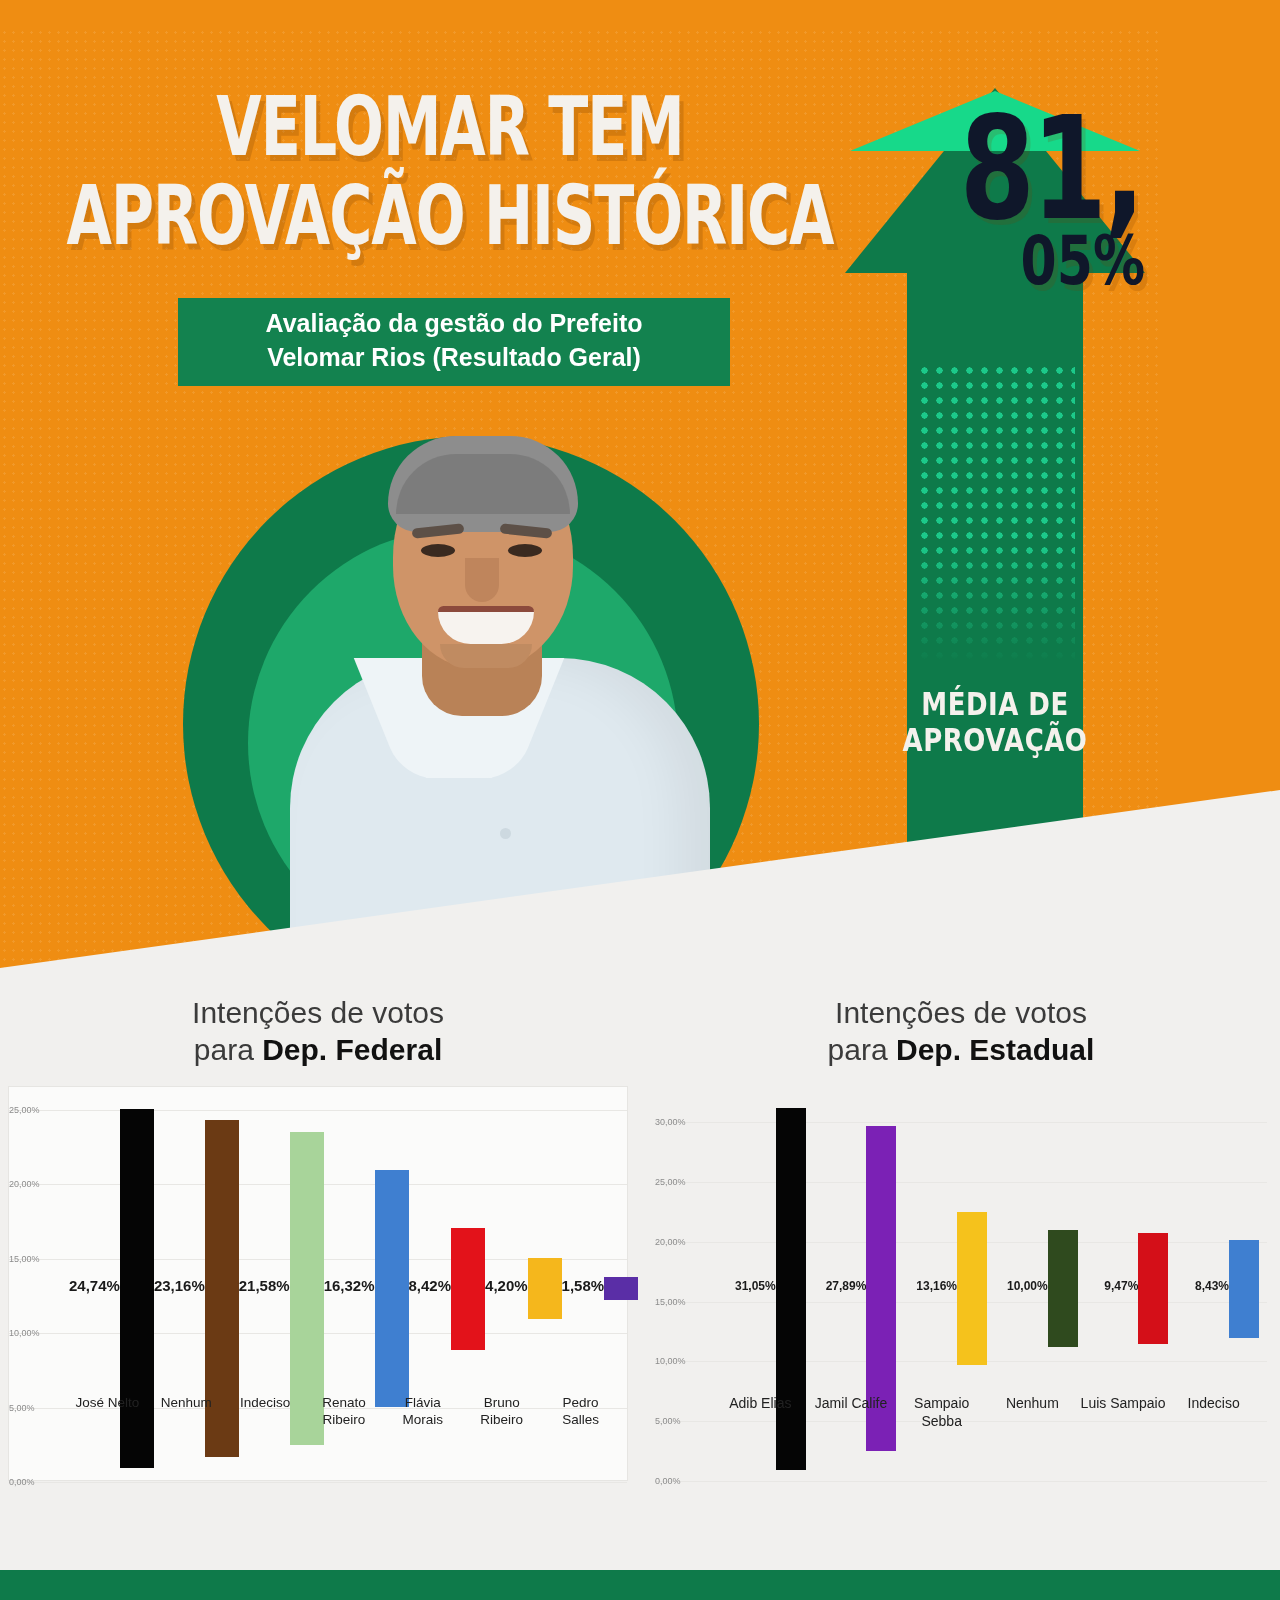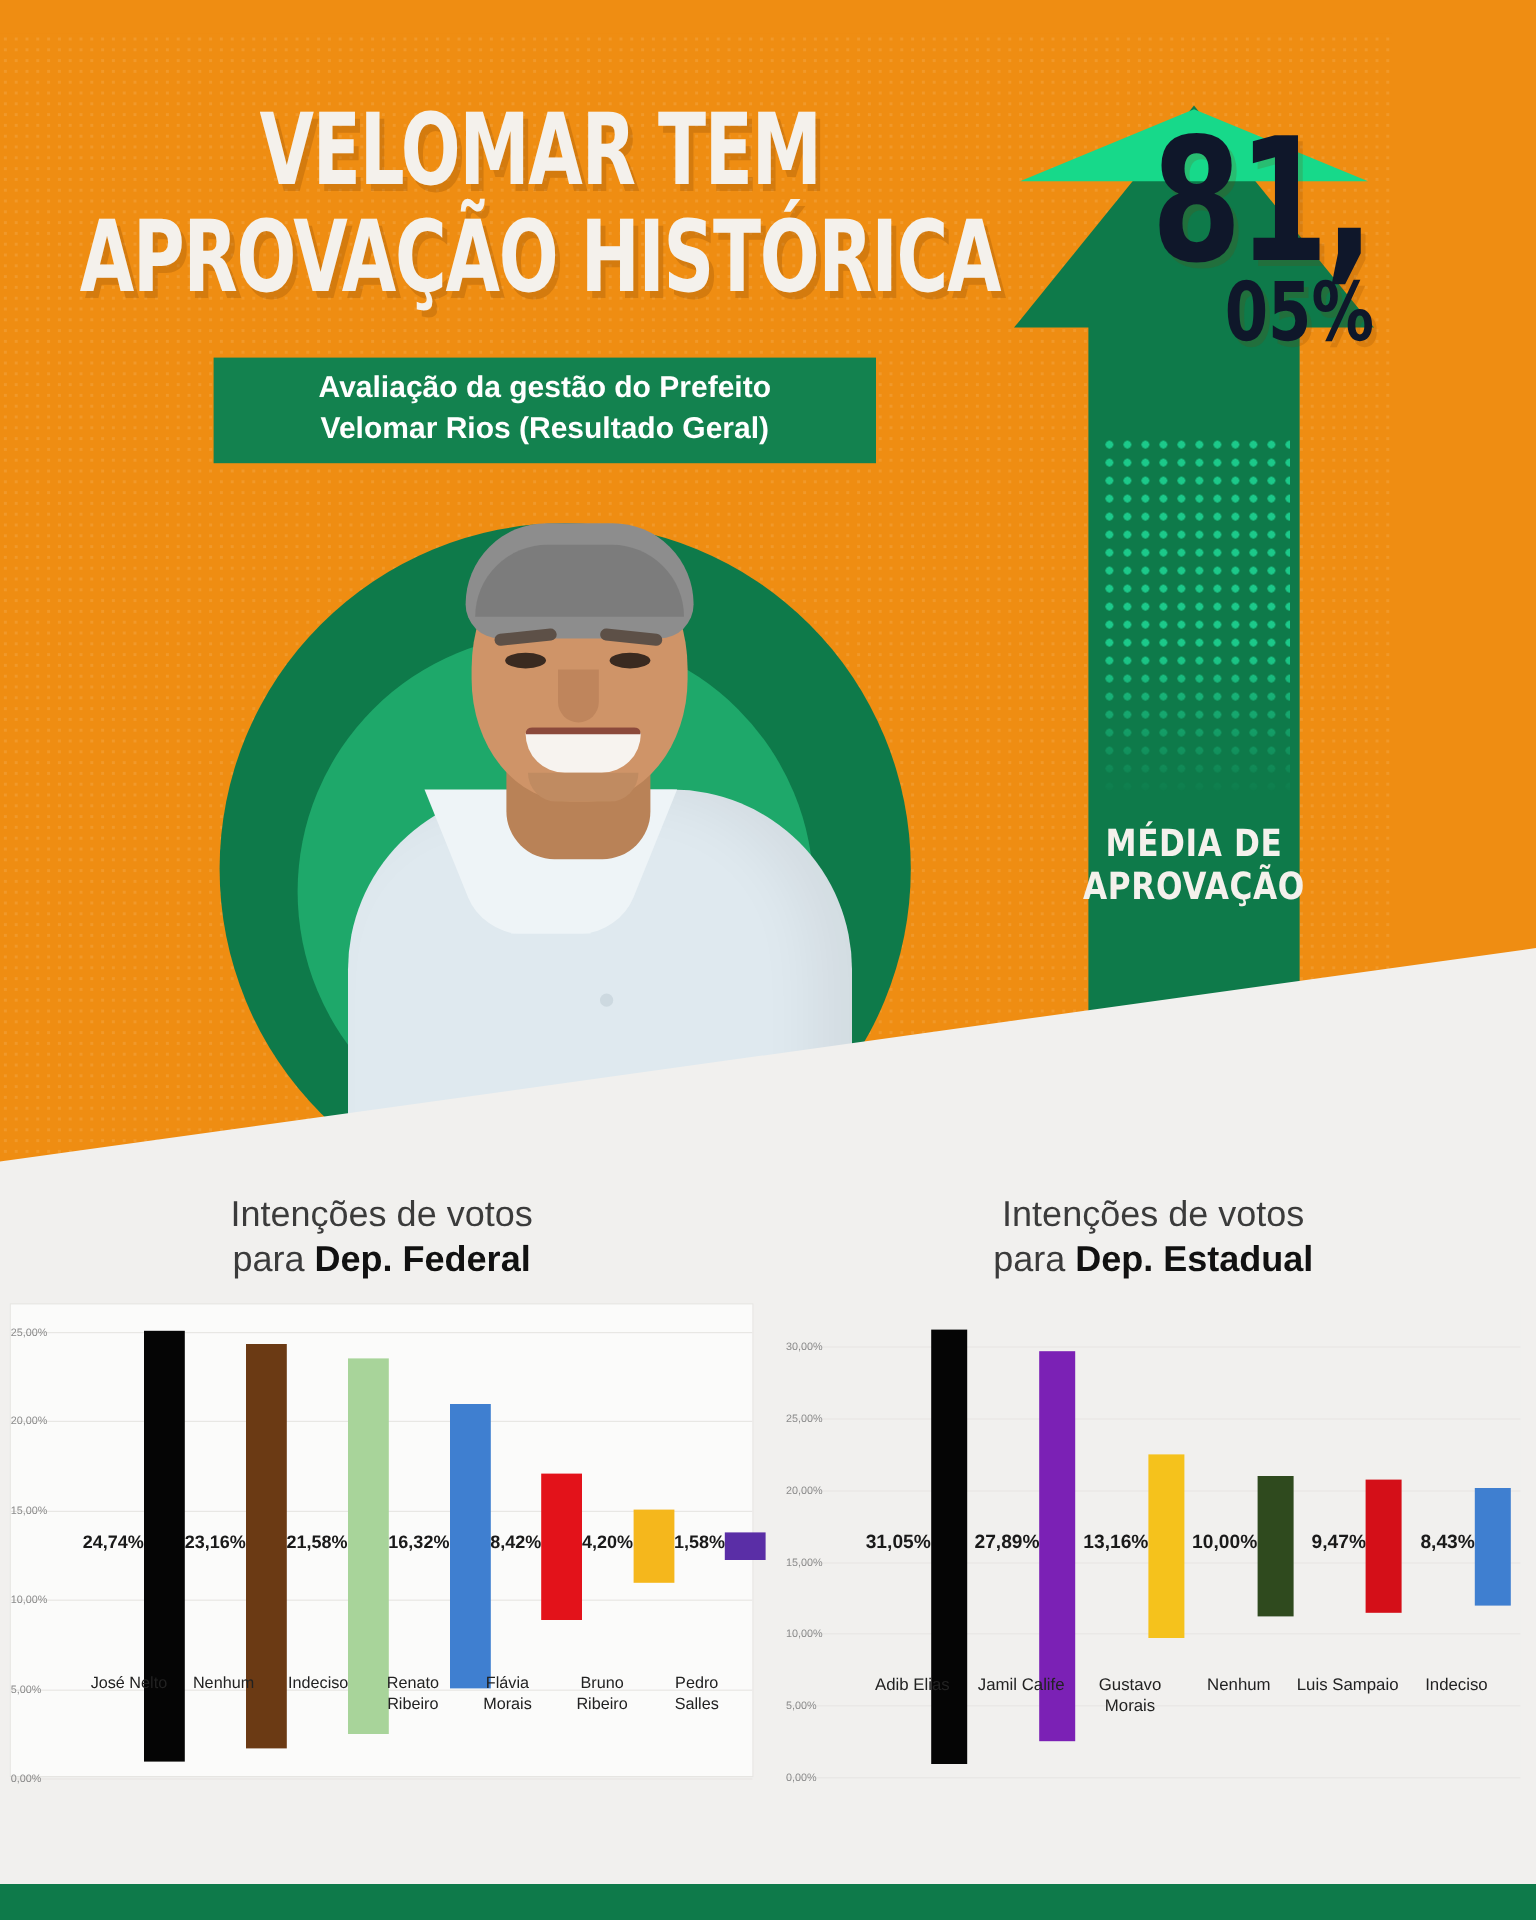--- a/index.html
+++ b/index.html
@@ -327,21 +327,21 @@
   .xlabel {
     flex: 1;
     text-align: center;
     font-size: 13.5px;
     color: #222;
     line-height: 1.25;
     padding: 0 2px;
   }
   #chart-right .bar { width: 30px; }
   #chart-right .xlabel { font-size: 14px; }
-  #chart-right .bar-val { font-size: 16px; }
+  #chart-right .bar-val { font-size: 12px; }
 </style>
 </head>
 <body>
 
 <div id="top-section">
   <div class="dotted-bg"></div>
 
   <div id="headline">
     <div class="l1">VELOMAR TEM</div>
     <div class="l2">APROVAÇÃO HISTÓRICA</div>
@@ -503,18 +503,18 @@
         </div>
         <div class="bar-col">
           <div class="bar-val">8,43%</div>
           <div class="bar" style="height: 98.35px; background: rgb(63, 127, 208);"></div>
         </div>
       </div>
   </div>
   <div class="xlabels">
       <div class="xlabel">Adib Elias</div>
       <div class="xlabel">Jamil Calife</div>
-      <div class="xlabel">Gustavo Morais</div>
+      <div class="xlabel">Sampaio Sebba</div>
       <div class="xlabel">Nenhum</div>
       <div class="xlabel">Luis Sampaio</div>
       <div class="xlabel">Indeciso</div>
     </div>
 </div>
 
 </body></html>

